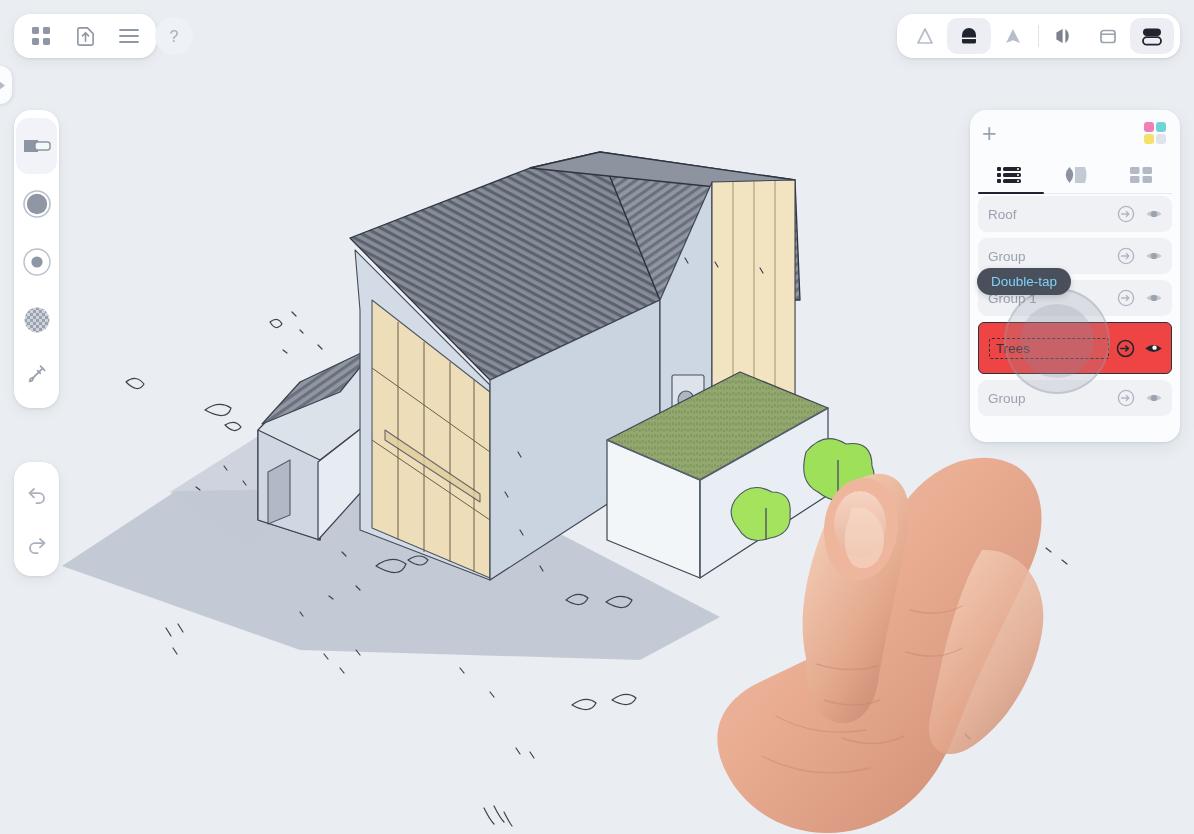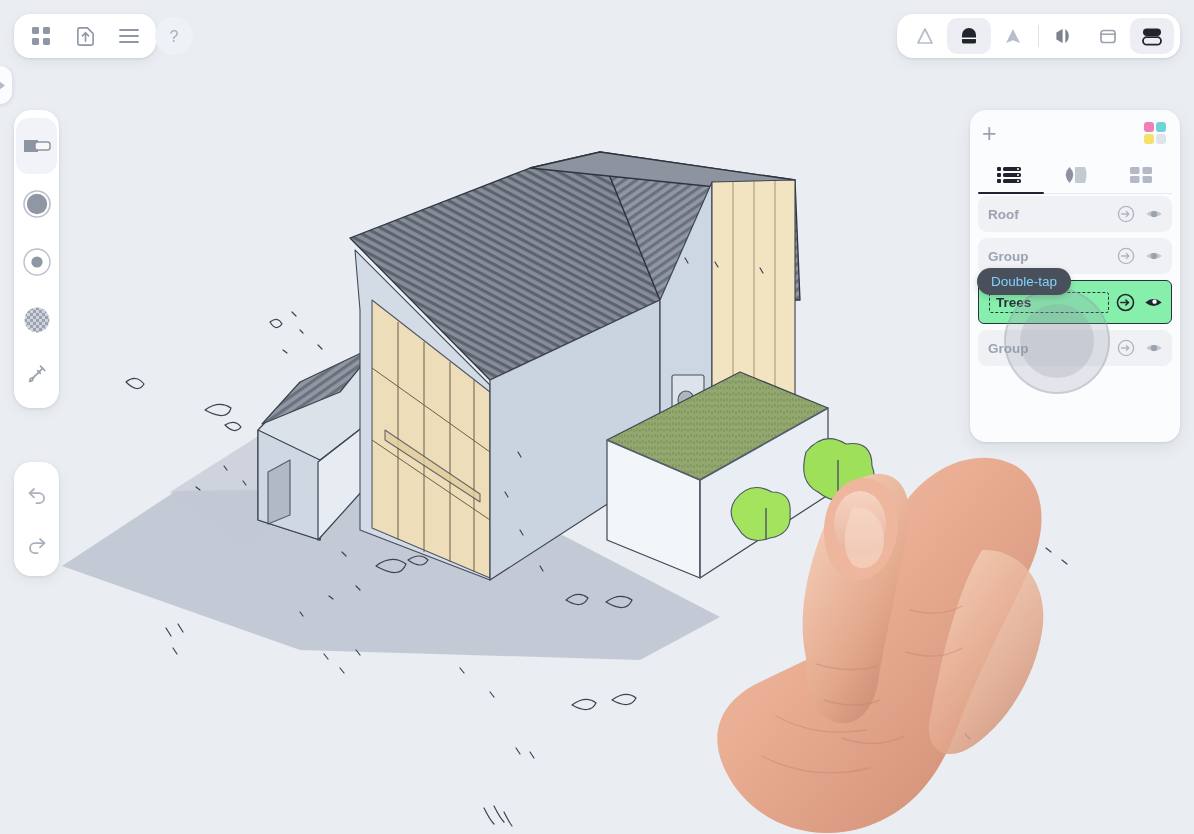--- a/index.html
+++ b/index.html
@@ -107,28 +107,28 @@
   .tabline-active { position: absolute; left: 8px; width: 66px; bottom: 0; height: 2.5px; background: #1d2330; border-radius: 2px; }
 
   .layer-list { padding: 2px 8px 0; }
   .layer-row {
     height: 36px; margin-bottom: 6px;
     background: #f0f1f5; border-radius: 9px;
     display: flex; align-items: center; padding: 0 8px 0 10px;
     cursor: pointer; position: relative;
   }
   .layer-row.selected {
-    background: #86efac;
+    background: #ef4444;
     border: 1.6px solid #2b313d;
     border-radius: 6px;
-    height: 44px;
+    height: 52px;
   }
   .layer-name {
     flex: 1; font-size: 13.5px; color: #9ba2b0;
-    white-space: nowrap; overflow: hidden; font-weight: bold;
+    white-space: nowrap; overflow: hidden;
   }
   .layer-row.selected .layer-name {
     color: #2b313d;
     border: 1.5px dashed #2b313d;
     border-radius: 3px;
     padding: 2px 6px;
     margin-right: 6px;
     flex: 1;
   }
   .rowicons { display: flex; align-items: center; gap: 8px; }
@@ -489,20 +489,37 @@
           </span>
           <span class="rowicon">
             <svg width="18" height="14" viewBox="0 0 18 14">
               <path d="M1.2 7 Q9 0.6 16.8 7 Q9 13.4 1.2 7 Z" fill="#c2c8d2"></path>
               <circle cx="9" cy="7" r="3.1" fill="#9aa2ae"></circle>
             </svg>
           </span>
         </span>
       </div>
 
+      <div class="layer-row">
+        <span class="layer-name">Group 1</span>
+        <span class="rowicons">
+          <span class="rowicon">
+            <svg width="18" height="18" viewBox="0 0 18 18">
+              <circle cx="9" cy="9" r="7.6" fill="none" stroke="#b0b7c3" stroke-width="1.4"></circle>
+              <path d="M4.6 9 H11.6 M9.3 6.6 L11.9 9 L9.3 11.4" fill="none" stroke="#b0b7c3" stroke-width="1.4" stroke-linecap="round" stroke-linejoin="round"></path>
+            </svg>
+          </span>
+          <span class="rowicon">
+            <svg width="18" height="14" viewBox="0 0 18 14">
+              <path d="M1.2 7 Q9 0.6 16.8 7 Q9 13.4 1.2 7 Z" fill="#c2c8d2"></path>
+              <circle cx="9" cy="7" r="3.1" fill="#9aa2ae"></circle>
+            </svg>
+          </span>
+        </span>
+      </div>
 
       <div class="layer-row selected">
         <span class="layer-name">Trees</span>
         <span class="rowicons">
           <span class="rowicon">
             <svg width="19" height="19" viewBox="0 0 18 18">
               <circle cx="9" cy="9" r="7.6" fill="none" stroke="#21262f" stroke-width="1.5"></circle>
               <path d="M4.6 9 H11.6 M9.3 6.6 L11.9 9 L9.3 11.4" fill="none" stroke="#21262f" stroke-width="1.5" stroke-linecap="round" stroke-linejoin="round"></path>
             </svg>
           </span>

